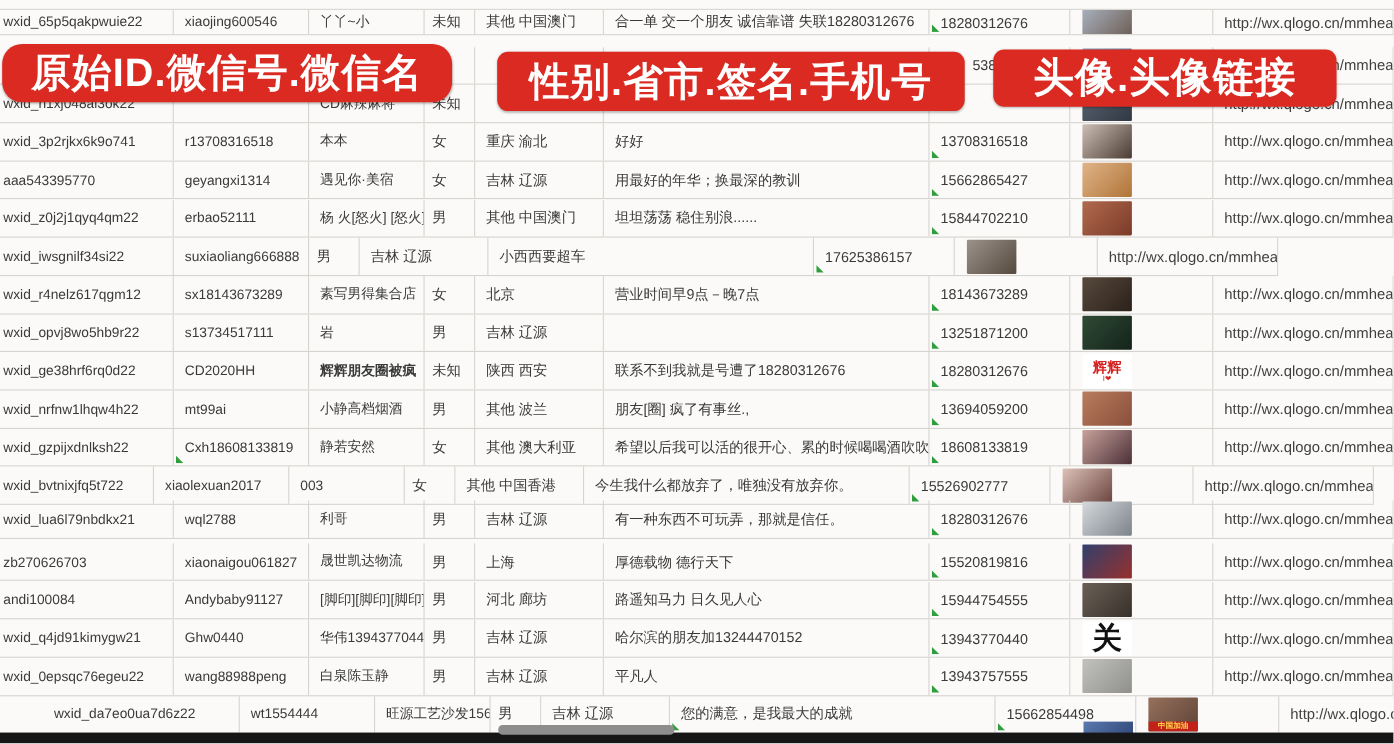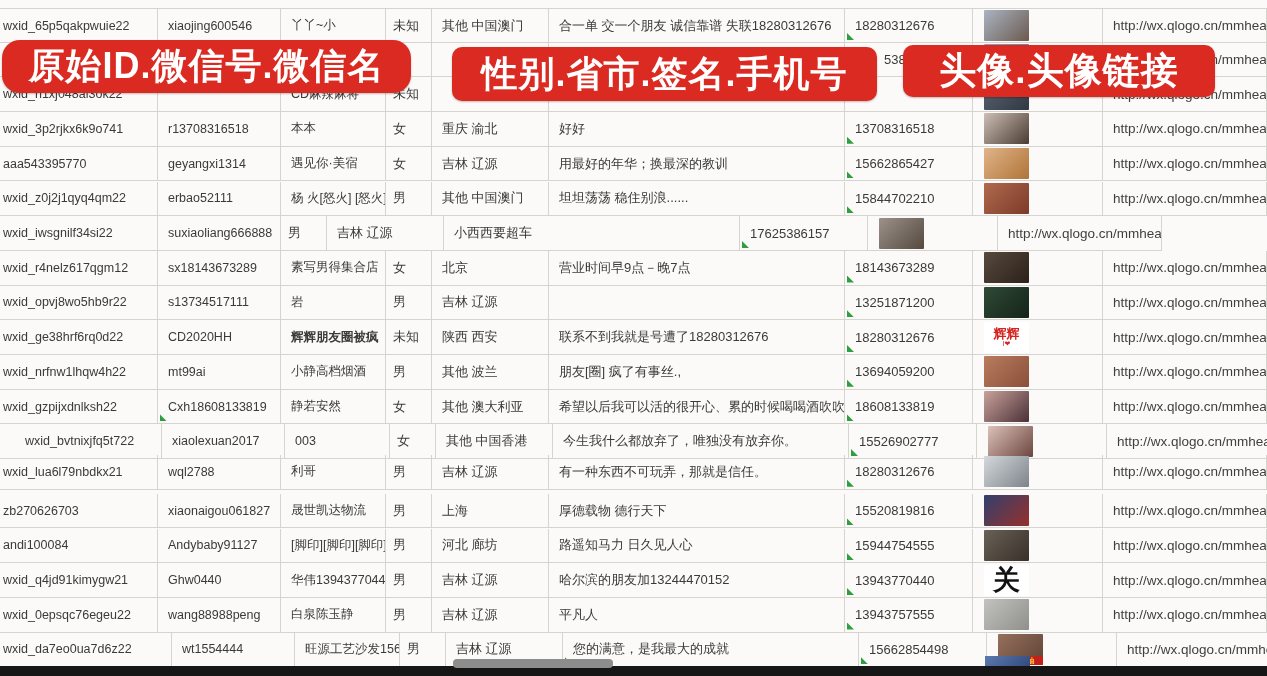--- a/index.html
+++ b/index.html
@@ -32,21 +32,21 @@
   #bottom-bar{position:absolute;left:0;top:666px;width:1267px;height:10px;background:#161616;z-index:6;}
   #scroll-thumb{position:absolute;left:453px;top:659px;width:160px;height:9px;border-radius:4px;
                 background:#8d8d8d;z-index:7;}
   #partial-avatar{position:absolute;left:985px;top:656px;width:45px;height:11px;z-index:4;}
 </style>
 </head>
 <body>
 
 <div id="screen">
   <div id="sheet">
-      <div class="row" style="top: 8px; height: 35px; border-top: 1px solid rgb(214, 212, 208); justify-content: center;">
+      <div class="row" style="top: 8px; height: 24px; border-top: 1px solid rgb(214, 212, 208); justify-content: center;">
         <div class="cell id" style="width: 158px;">
           <span>wxid_65p5qakpwuie22</span>
         </div>
         <div class="cell wechat" style="width: 123px;">
           <span>xiaojing600546</span>
         </div>
         <div class="cell name" style="width: 105px;">
           <span>丫丫~小</span>
         </div>
         <div class="cell gender" style="width: 46px;">
@@ -370,21 +370,21 @@
           <div class="flag"></div>
         </div>
         <div class="cell avatar" style="width: 130px;">
           <div class="av" style="background: linear-gradient(135deg, rgb(201, 162, 154) 0%, rgb(74, 48, 56) 100%);"></div>
         </div>
         <div class="cell url" style="width: 164px;">
           <span>http://wx.qlogo.cn/mmhead</span>
         </div>
       </div>
       <div class="row" style="top: 424.4px; height: 34.7px;">
-        <div class="cell id" style="width: 140px; margin-left: 22px;">
+        <div class="cell id" style="width: 140px;">
           <span>wxid_bvtnixjfq5t722</span>
         </div>
         <div class="cell wechat" style="width: 123px;">
           <span>xiaolexuan2017</span>
         </div>
         <div class="cell name" style="width: 105px;">
           <span>003</span>
         </div>
         <div class="cell gender" style="width: 46px;">
           <span>女</span>
@@ -552,21 +552,21 @@
           <div class="flag"></div>
         </div>
         <div class="cell avatar" style="width: 130px;">
           <div class="av" style="background: linear-gradient(135deg, rgb(194, 194, 190) 0%, rgb(143, 143, 139) 100%);"></div>
         </div>
         <div class="cell url" style="width: 164px;">
           <span>http://wx.qlogo.cn/mmhead</span>
         </div>
       </div>
       <div class="row" style="top: 632.6px; height: 34.7px;">
-        <div class="cell id" style="width: 172px;">
+        <div class="cell id" style="width: 172px; margin-left: 46px;">
           <span>wxid_da7eo0ua7d6z22</span>
         </div>
         <div class="cell wechat" style="width: 123px;">
           <span>wt1554444</span>
         </div>
         <div class="cell name" style="width: 105px;">
           <span>旺源工艺沙发15662854</span>
         </div>
         <div class="cell gender" style="width: 46px;">
           <span>男</span>

